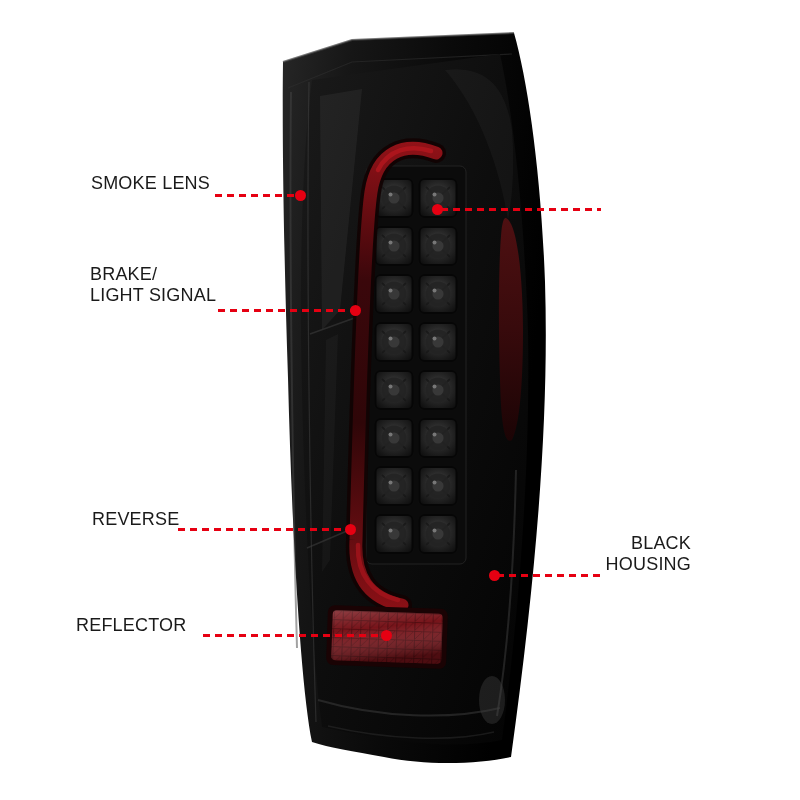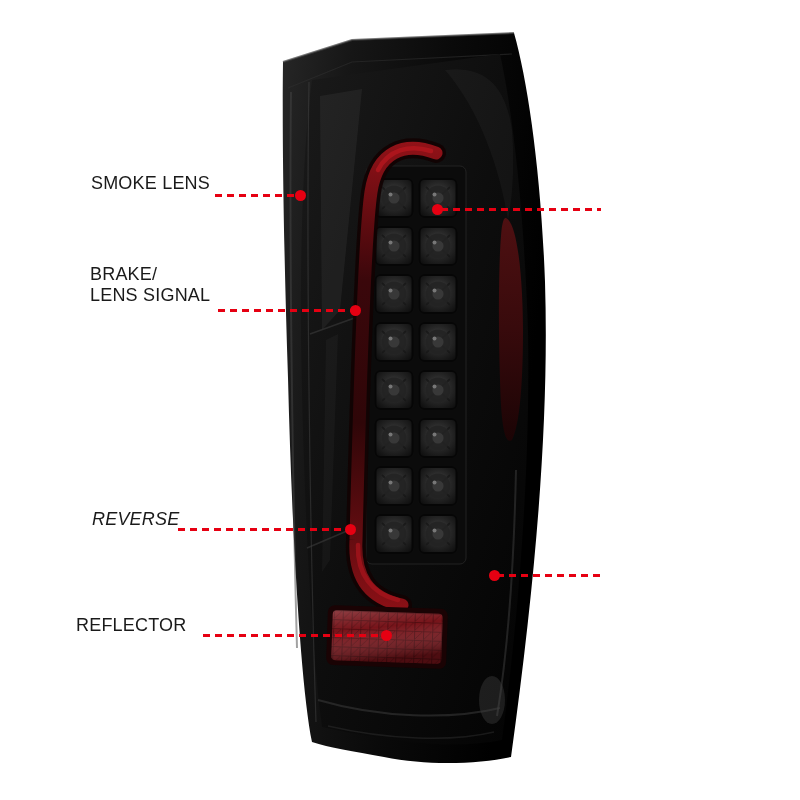--- a/index.html
+++ b/index.html
@@ -116,28 +116,30 @@
   </svg>
 
   <div class="callout-label right" style="right:590px;top:173px;">SMOKE LENS</div>
   <div class="leader" style="left:215px;top:194px;width:85px;"></div>
   <div class="dot" style="left:295px;top:190px;"></div>
 
   <div class="leader" style="left:441px;top:208px;width:160px;"></div>
   <div class="dot" style="left:432px;top:204px;"></div>
 
   <div class="callout-label" style="left:90px;top:264px;">BRAKE/
-LENS SIGNAL</div>
+LIGHT SIGNAL</div>
   <div class="leader" style="left:218px;top:309px;width:137px;"></div>
   <div class="dot" style="left:350px;top:305px;"></div>
 
-  <div class="callout-label" style="left:92px;top:509px;font-style:italic;">REVERSE</div>
+  <div class="callout-label" style="left:92px;top:509px;">REVERSE</div>
   <div class="leader" style="left:178px;top:528px;width:172px;"></div>
   <div class="dot" style="left:345px;top:524px;"></div>
 
+  <div class="callout-label right" style="right:109px;top:533px;">BLACK
+HOUSING</div>
   <div class="leader" style="left:497px;top:574px;width:107px;"></div>
   <div class="dot" style="left:489px;top:570px;"></div>
 
   <div class="callout-label" style="left:76px;top:615px;">REFLECTOR</div>
   <div class="leader" style="left:203px;top:634px;width:183px;"></div>
   <div class="dot" style="left:381px;top:630px;"></div>
 
 </div>
 
 </body></html>

